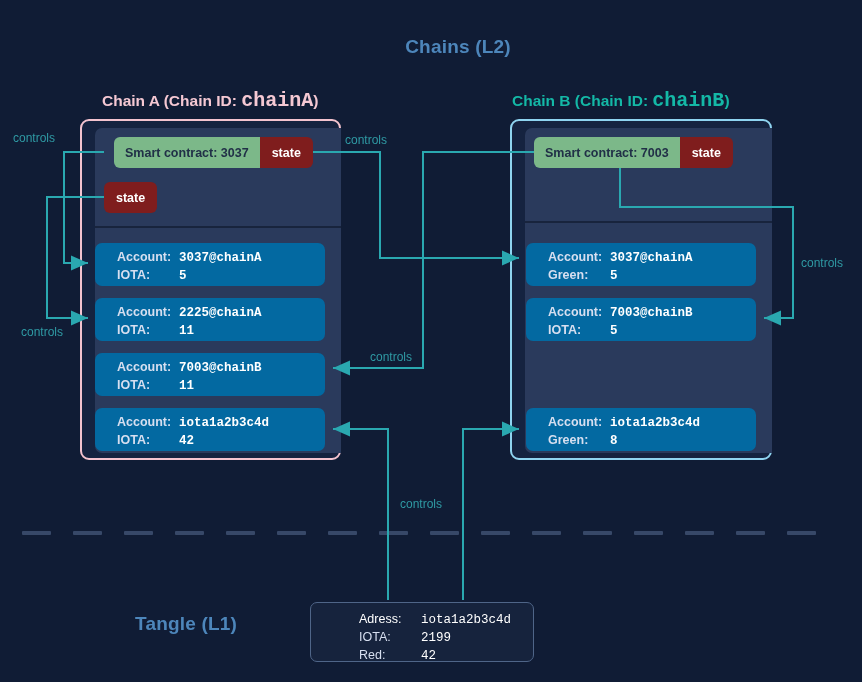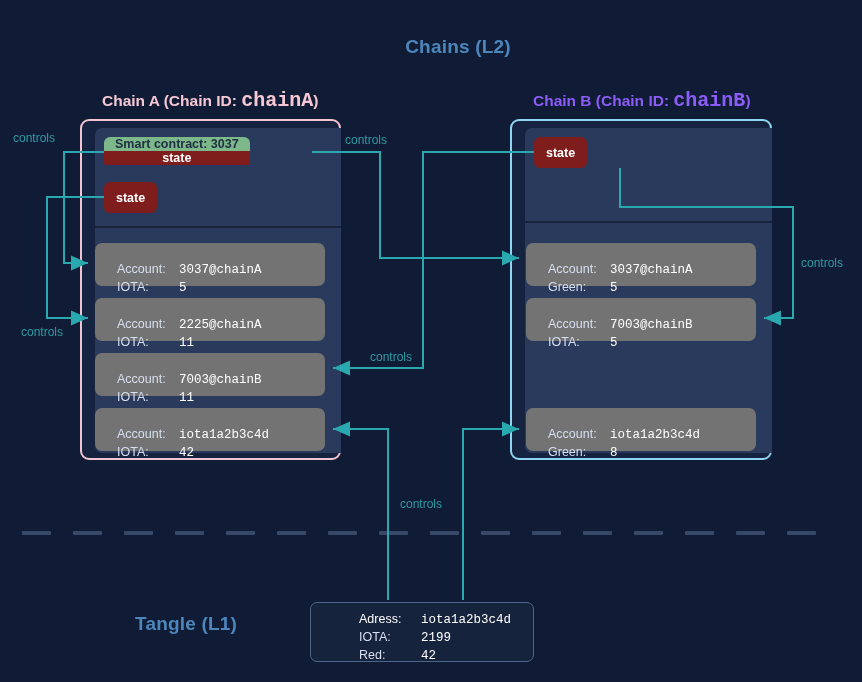--- a/index.html
+++ b/index.html
@@ -19,21 +19,21 @@
   .section-title{
     position:absolute;font-size:19px;font-weight:bold;color:#4d86bb;
     letter-spacing:.2px;white-space:nowrap;
   }
   #chains-title{left:0;top:36px;width:862px;text-align:center;margin-left:27px;}
   #tangle-title{left:135px;top:613px;}
 
   .chain-title{position:absolute;font-size:15.5px;font-weight:bold;white-space:nowrap;}
   .chain-title .mono{font-family:"Liberation Mono", monospace;font-size:20px;}
   #chainA-title{left:102px;top:89px;color:#f5c8d3;}
-  #chainB-title{left:533px;top:89px;color:#8b5cf6;}
+  #chainB-title{left:512px;top:89px;color:#14b8a6;}
 
   
   .chain-box{position:absolute;border-radius:9px;box-sizing:border-box;background:#152340;}
   #chainA-box{left:80px;top:119px;width:261px;height:341px;border:2px solid #f3c3cf;}
   #chainB-box{left:510px;top:119px;width:262px;height:341px;border:2px solid #8fd4f0;}
 
   
   .chain-panel{
     position:absolute;background:#2a3a5c;box-sizing:border-box;
   }
@@ -47,28 +47,28 @@
   
   .sc{position:absolute;height:31px;border-radius:6px;display:flex;overflow:hidden;z-index:4;}
   .sc .sc-name{
     background:#7cb889;color:#213047;font-weight:bold;font-size:12.5px;
     display:flex;align-items:center;padding:0 11px;white-space:nowrap;
   }
   .sc .sc-state{
     background:#7f1d1d;color:#ffffff;font-weight:bold;font-size:12.5px;
     display:flex;align-items:center;justify-content:center;padding:0 12px;white-space:nowrap;
   }
-  #scA1{left:104px;top:137px;flex-direction:column;}
+  #scA1{left:114px;top:137px;}
   #scA2{left:104px;top:182px;}
   #scB1{left:534px;top:137px;}
 
   
   .acct{
-    position:absolute;background:#737373;border-radius:7px;z-index:4;
-    padding:18px 14px 10px 22px;box-sizing:border-box;
+    position:absolute;background:#0369a1;border-radius:7px;z-index:4;
+    padding:6px 14px 10px 22px;box-sizing:border-box;font-weight:bold;
   }
   .acct-row{display:flex;align-items:baseline;line-height:17px;}
   .acct-key{
     color:#d7dff0;font-size:12.5px;width:62px;flex:0 0 62px;white-space:nowrap;
   }
   .acct-val{
     color:#ffffff;font-size:12.5px;font-family:"Liberation Mono", monospace;white-space:nowrap;
   }
   .acct-key.bold{font-weight:normal;color:#ffffff;}
 
@@ -168,20 +168,21 @@
   </div>
 
   <div class="chain-title" id="chainB-title">
     <span>Chain B (Chain ID: </span><span class="mono">chainB</span><span>)</span>
   </div>
   <div class="chain-box" id="chainB-box"></div>
   <div class="chain-panel" id="chainB-panel"></div>
   <div class="panel-divider" id="chainB-divider"></div>
 
   <div class="sc" id="scB1">
+    <div class="sc-name">Smart contract: 7003</div>
     <div class="sc-state">state</div>
   </div>
 
   <div class="acct" id="acctB1">
     <div class="acct-row">
         <span class="acct-key">Account:</span>
         <span class="acct-val">3037@chainA</span>
       </div>
     <div class="acct-row">
         <span class="acct-key">Green:</span>

